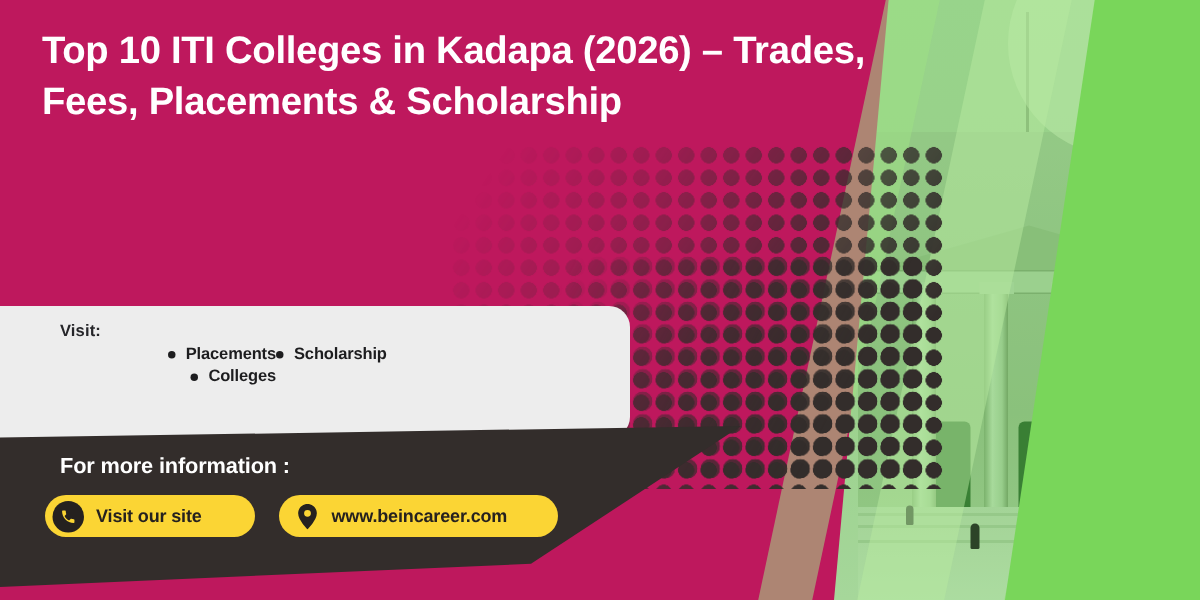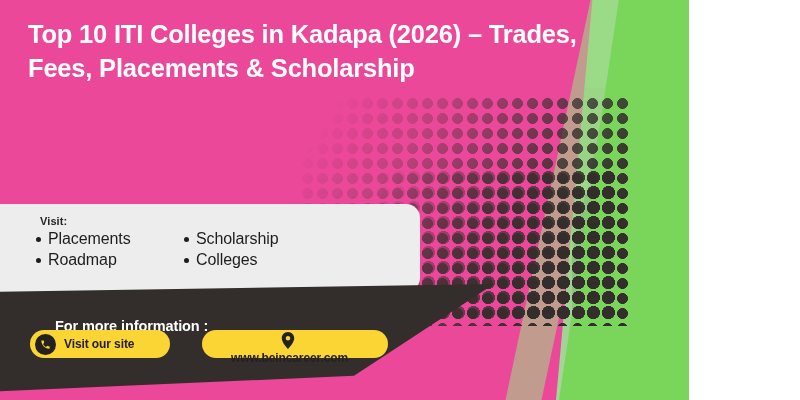--- a/index.html
+++ b/index.html
@@ -6,24 +6,24 @@
   html, body {
     margin: 0;
     padding: 0;
     background: #ffffff;
   }
   body {
     font-family: "Liberation Sans", sans-serif;
   }
   .banner {
     position: relative;
-    width: 689px;
+    width: 800px;
     height: 400px;
     overflow: hidden;
-    background: #ec4899;
+    background: #be185d;
   }
 
   
   .art-layer {
     position: absolute;
     inset: 0;
     overflow: hidden;
   }
   .photo-frame {
     position: absolute;
@@ -250,23 +250,24 @@
     left: 36px;
     top: 26px;
     display: grid;
     grid-template-columns: 148px auto;
     grid-row-gap: 3px;
   }
   .list-item {
     display: flex;
     align-items: center;
     color: #1d1d1f;
-    font-size: 16px;
-    font-weight: normal;
+    font-size: 11px;
+    font-weight: bold;
     letter-spacing: -0.1px;
+    justify-content: flex-end;
   }
   .bullet {
     width: 5px;
     height: 5px;
     border-radius: 50%;
     background: #1d1d1f;
     margin-right: 7px;
     flex: 0 0 auto;
   }
 
@@ -278,39 +279,39 @@
     width: 500px;
     height: 112px;
     background: #332d2b;
     -webkit-clip-path: polygon(0% 7%, 100% 0%, 72% 82%, 0% 96%);
     clip-path: polygon(0% 7%, 100% 0%, 72% 82%, 0% 96%);
   }
   .footer-title {
     position: absolute;
     left: 40px;
     top: 303px;
-    margin: 15px;
+    margin: 0;
     color: #ffffff;
     font-size: 14.5px;
     font-weight: bold;
     letter-spacing: -0.1px;
   }
   .pill {
     position: absolute;
     top: 330px;
     height: 28px;
     background: #fbd534;
     border-radius: 14px;
     display: flex;
     align-items: center;
     padding: 0 16px 0 5px;
     box-sizing: border-box;
   }
   .pill.visit { left: 30px; width: 140px; }
-  .pill.web { left: 202px; width: 186px; flex-direction: column; }
+  .pill.web { left: 186px; width: 186px; }
   .pill-text {
     color: #25211f;
     font-size: 12px;
     font-weight: bold;
     letter-spacing: -0.1px;
     white-space: nowrap;
   }
   .icon-circle {
     width: 21px;
     height: 21px;
@@ -384,24 +385,20 @@
       <div class="list-item">
         <span class="bullet"></span>
         <span>Placements</span>
       </div>
       <div class="list-item">
         <span class="bullet"></span>
         <span>Scholarship</span>
       </div>
       <div class="list-item">
         <span class="bullet"></span>
-        <span>Roadmap</span>
-      </div>
-      <div class="list-item">
-        <span class="bullet"></span>
         <span>Colleges</span>
       </div>
     </div>
   </div>
 
   <div class="footer"></div>
   <p class="footer-title">For more information :</p>
 
   <a class="pill visit">
     <span class="icon-circle">

